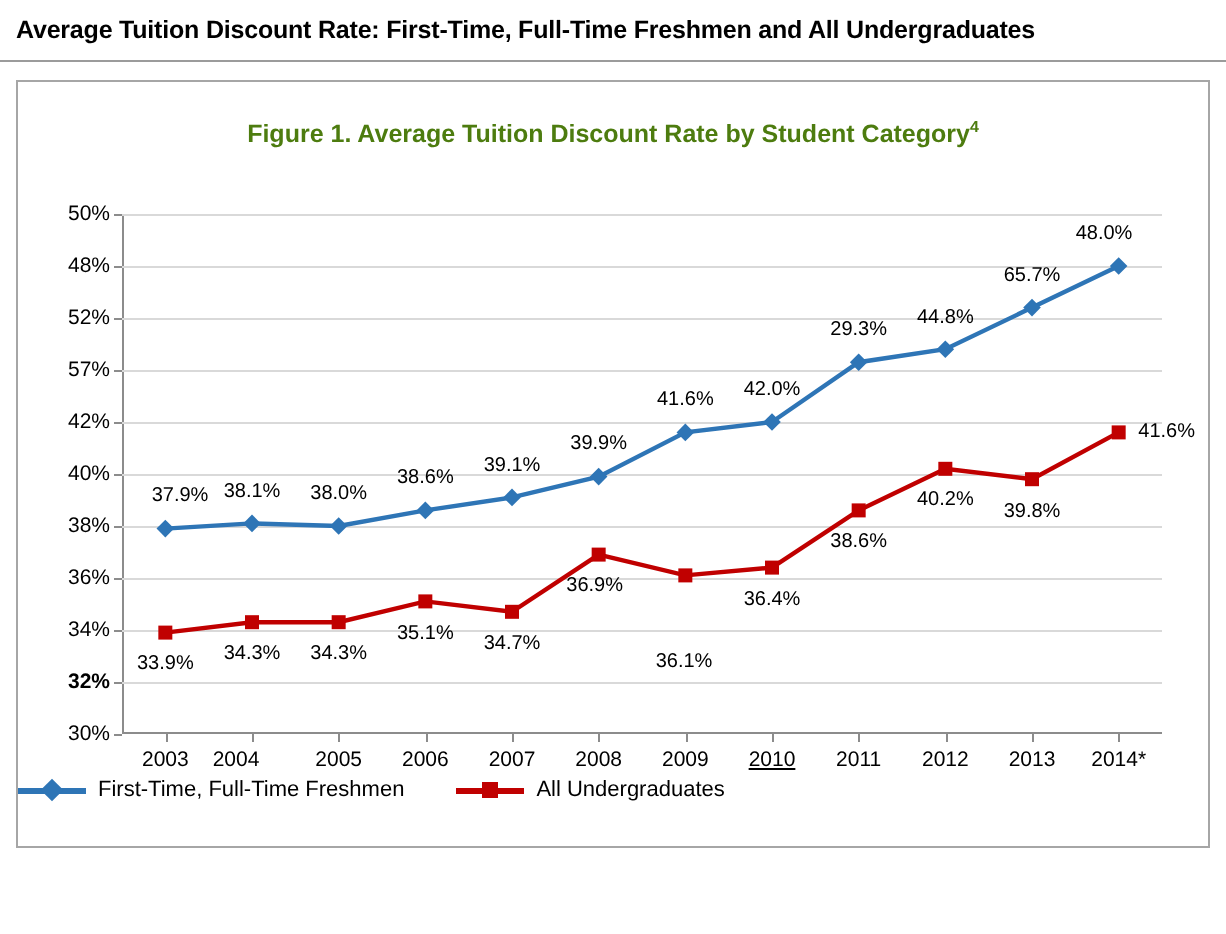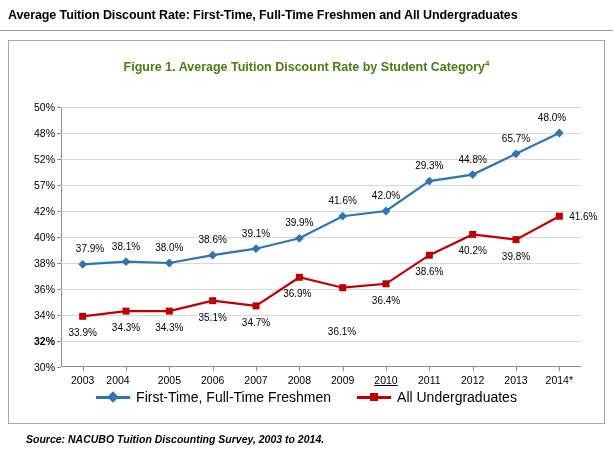--- a/index.html
+++ b/index.html
@@ -133,24 +133,24 @@
     color: #000;
     white-space: nowrap;
     transform: translate(-50%, -50%);
   }
   #legend {
     position: absolute;
     left: 0;
     top: 348px;
     width: 100%;
     display: flex;
-    justify-content: center;
+    justify-content: flex-start;
     align-items: center;
     gap: 26px;
-    font-size: 14px;
+    font-size: 11px;
   }
   .legend-entry {
     display: flex;
     align-items: center;
     gap: 6px;
   }
   .legend-line {
     position: relative;
     width: 34px;
     height: 3px;
@@ -323,14 +323,13 @@
     <div class="legend-entry">
       <span class="legend-line" style="background: rgb(192, 0, 0);">
           <span class="legend-marker" style="background: rgb(192, 0, 0);"></span>
         </span>
       <span>All Undergraduates</span>
     </div>
   </div>
 </div>
 
 <div id="source-note">
-  <div>Source: NACUBO Tuition Discounting Survey, 2003 to 2014.</div>
 </div>
 
 </body></html>

